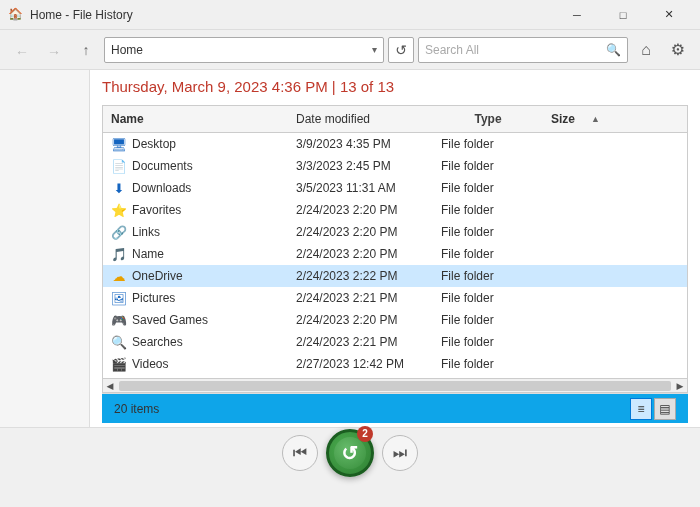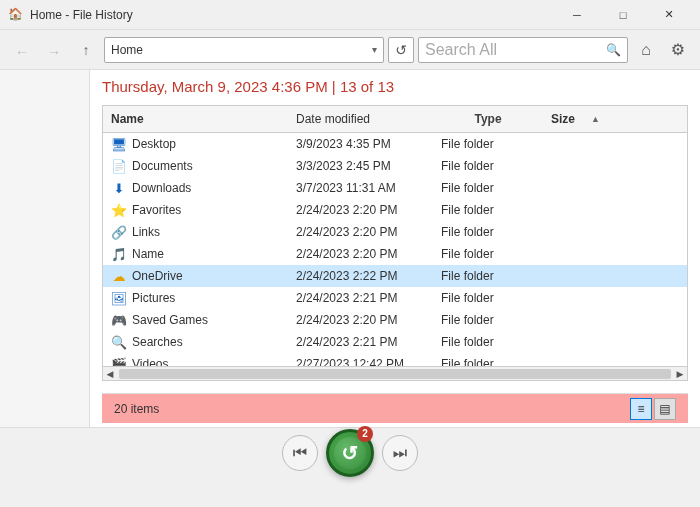--- a/index.html
+++ b/index.html
@@ -110,21 +110,21 @@
       height: 26px;
       display: flex;
       align-items: center;
       background: white;
       border: 1px solid #aaa;
       border-radius: 2px;
       padding: 0 6px;
     }
     .search-text {
       flex: 1;
-      font-size: 16px;
+      font-size: 12px;
       color: #aaa;
     }
     .search-icon-btn {
       color: #666;
       font-size: 12px;
     }
     .toolbar-icon-btn {
       width: 28px;
       height: 28px;
       display: flex;
@@ -265,27 +265,26 @@
       display: inline-flex;
       align-items: center;
       justify-content: center;
       font-size: 13px;
       flex-shrink: 0;
     }
 
     
     .status-bar {
       height: 30px;
-      background: #fca5a5;
+      background: #0ea5e9;
       border-top: 1px solid #ddd;
       display: flex;
       align-items: center;
       padding: 0 12px;
       gap: 8px;
-      margin-top: 12px;
     }
     .status-text {
       font-size: 12px;
       color: #333;
       flex: 1;
     }
     .view-buttons {
       display: flex;
       gap: 2px;
     }
@@ -467,21 +466,21 @@
       </div>
       <div class="file-cell-date">3/3/2023 2:45 PM</div>
       <div class="file-cell-type">File folder</div>
       <div class="file-cell-size"></div>
     </div>
           <div class="file-row">
       <div class="file-cell-name">
         <span class="file-icon" style="color:#1565c0">⬇</span>
         <span>Downloads</span>
       </div>
-      <div class="file-cell-date">3/7/2023 11:31 AM</div>
+      <div class="file-cell-date">3/5/2023 11:31 AM</div>
       <div class="file-cell-type">File folder</div>
       <div class="file-cell-size"></div>
     </div>
           <div class="file-row">
       <div class="file-cell-name">
         <span class="file-icon" style="color:#f5c518">⭐</span>
         <span>Favorites</span>
       </div>
       <div class="file-cell-date">2/24/2023 2:20 PM</div>
       <div class="file-cell-type">File folder</div>

